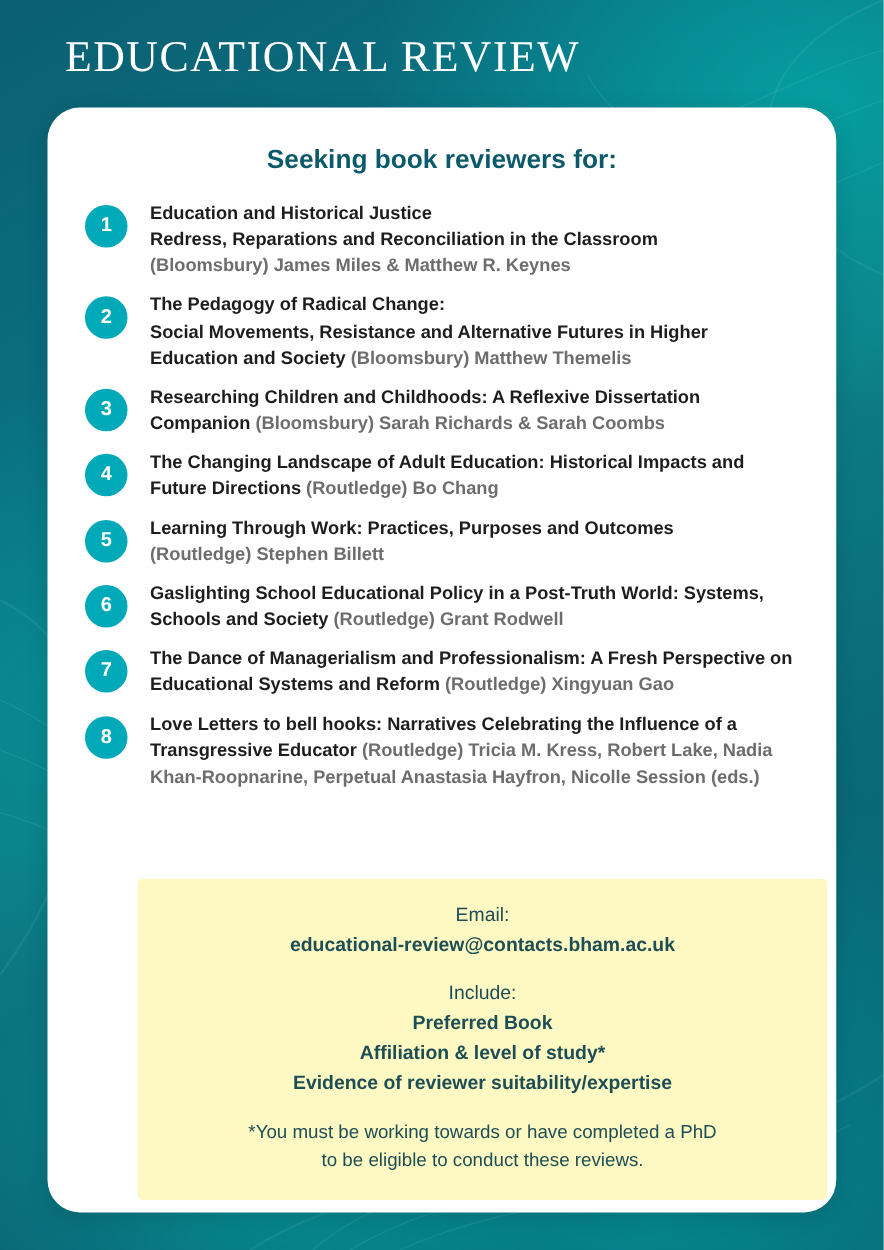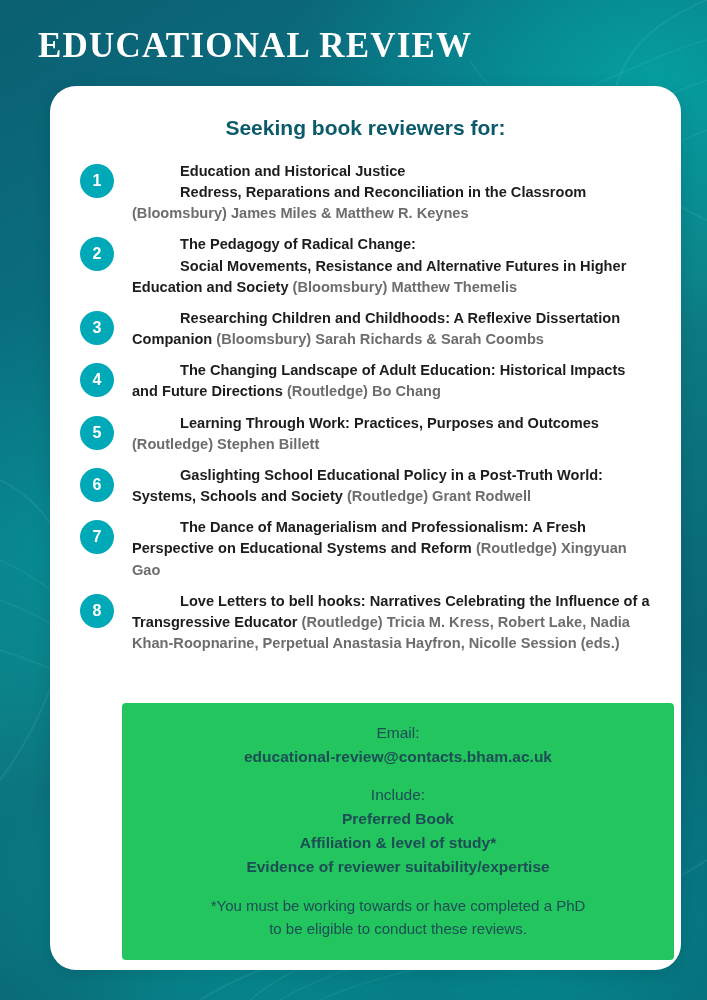--- a/index.html
+++ b/index.html
@@ -27,30 +27,30 @@
   
   .swirls {
     position: absolute;
     inset: 0;
     pointer-events: none;
     opacity: 0.5;
   }
   .title {
     position: absolute;
     top: 26px;
-    left: 38px;
+    left: 52px;
     color: #ffffff;
     font-family: "Liberation Serif", serif;
     font-size: 35px;
     letter-spacing: 1.2px;
-    font-weight: 700;
+    font-weight: 400;
   }
   .card {
     position: absolute;
-    left: 50px;
+    left: 38px;
     top: 86px;
     width: 631px;
     height: 884px;
     background: #ffffff;
     border-radius: 26px;
     box-shadow: 0 4px 18px rgba(0,0,0,0.12);
   }
   .card-heading {
     text-align: center;
     color: #0b5a6b;
@@ -88,32 +88,31 @@
     margin-left: 18px;
     color: #2b2b2b;
     font-size: 14.6px;
     line-height: 1.45;
     padding-top: 1px;
     max-width: 520px;
   }
   .booktitle {
     font-weight: bold;
     color: #1d1d1d;
-    margin-left: 48px;
   }
   .pubinfo {
     color: #6d6d6d;
     font-weight: bold;
   }
   .contact {
     position: absolute;
     left: 72px;
     top: 617px;
     width: 520px;
-    background: #22c55e;
+    background: #fef9c3;
     border-radius: 4px;
     padding: 18px 16px 20px 16px;
     text-align: center;
     color: #1d4d55;
   }
   .contact .line {
     font-size: 15.5px;
     line-height: 1.55;
   }
   .contact .bold {

